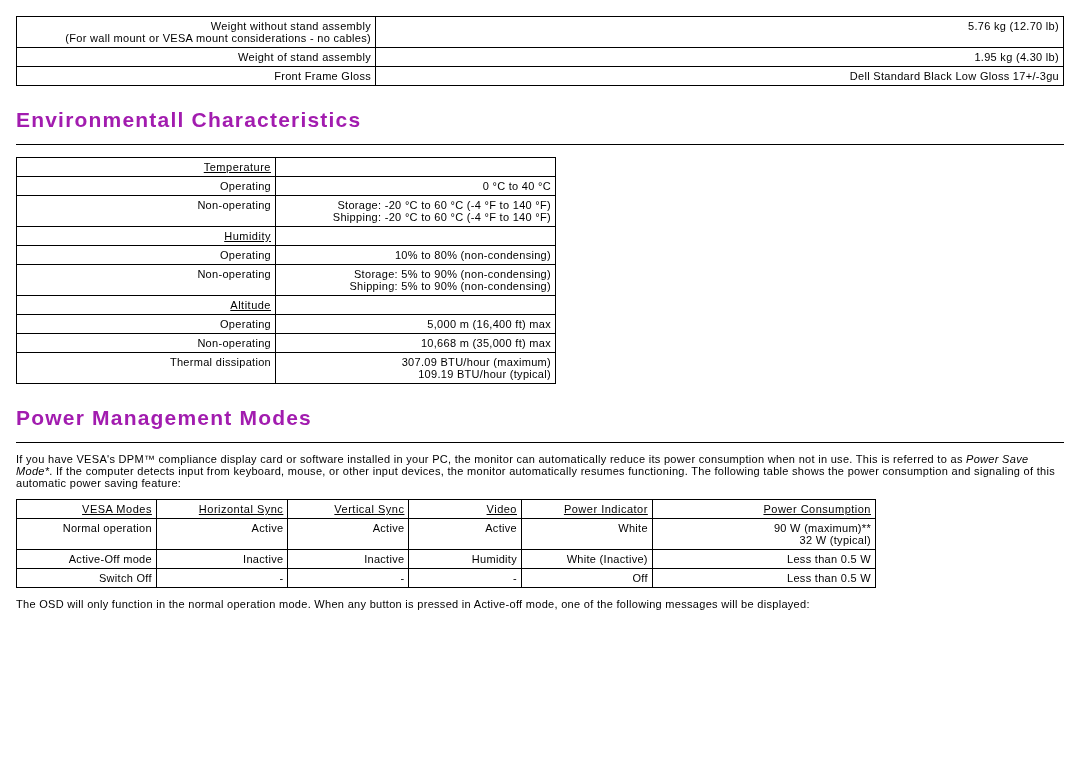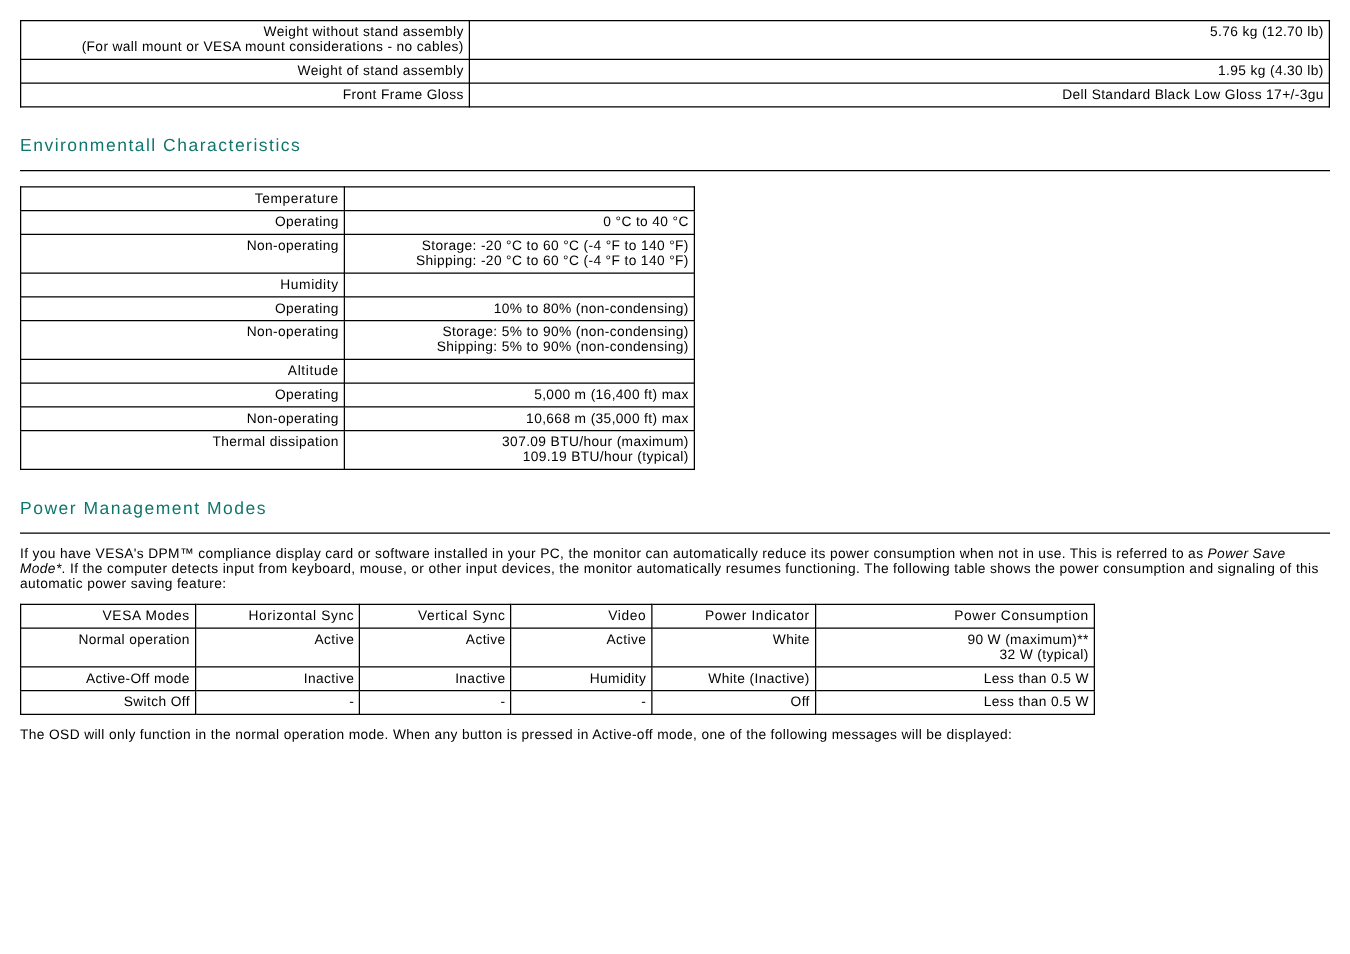--- a/index.html
+++ b/index.html
@@ -14,25 +14,25 @@
     border: 1.4px solid #000;
     text-align: right;
   }
   td {
     border: 1px solid #000;
     padding: 3px 4px;
     vertical-align: top;
     font-size: 11px;
     letter-spacing: 0.3px;
   }
-  .header-cell { letter-spacing: 0.5px; }
+  .header-cell { letter-spacing: 0.5px; text-decoration: underline; }
   h2 {
-    color: #0f766e;
-    font-weight: normal;
-    font-size: 14px;
+    color: #a21caf;
+    font-weight: bold;
+    font-size: 21px;
     letter-spacing: 1.2px;
     margin: 22px 0 12px 0;
   }
   hr.section-hr {
     border: none;
     border-top: 1px solid #000;
     margin: 0;
   }
   p { font-size: 11px; letter-spacing: 0.3px; margin: 10px 0; }
   .italic { font-style: italic; }

